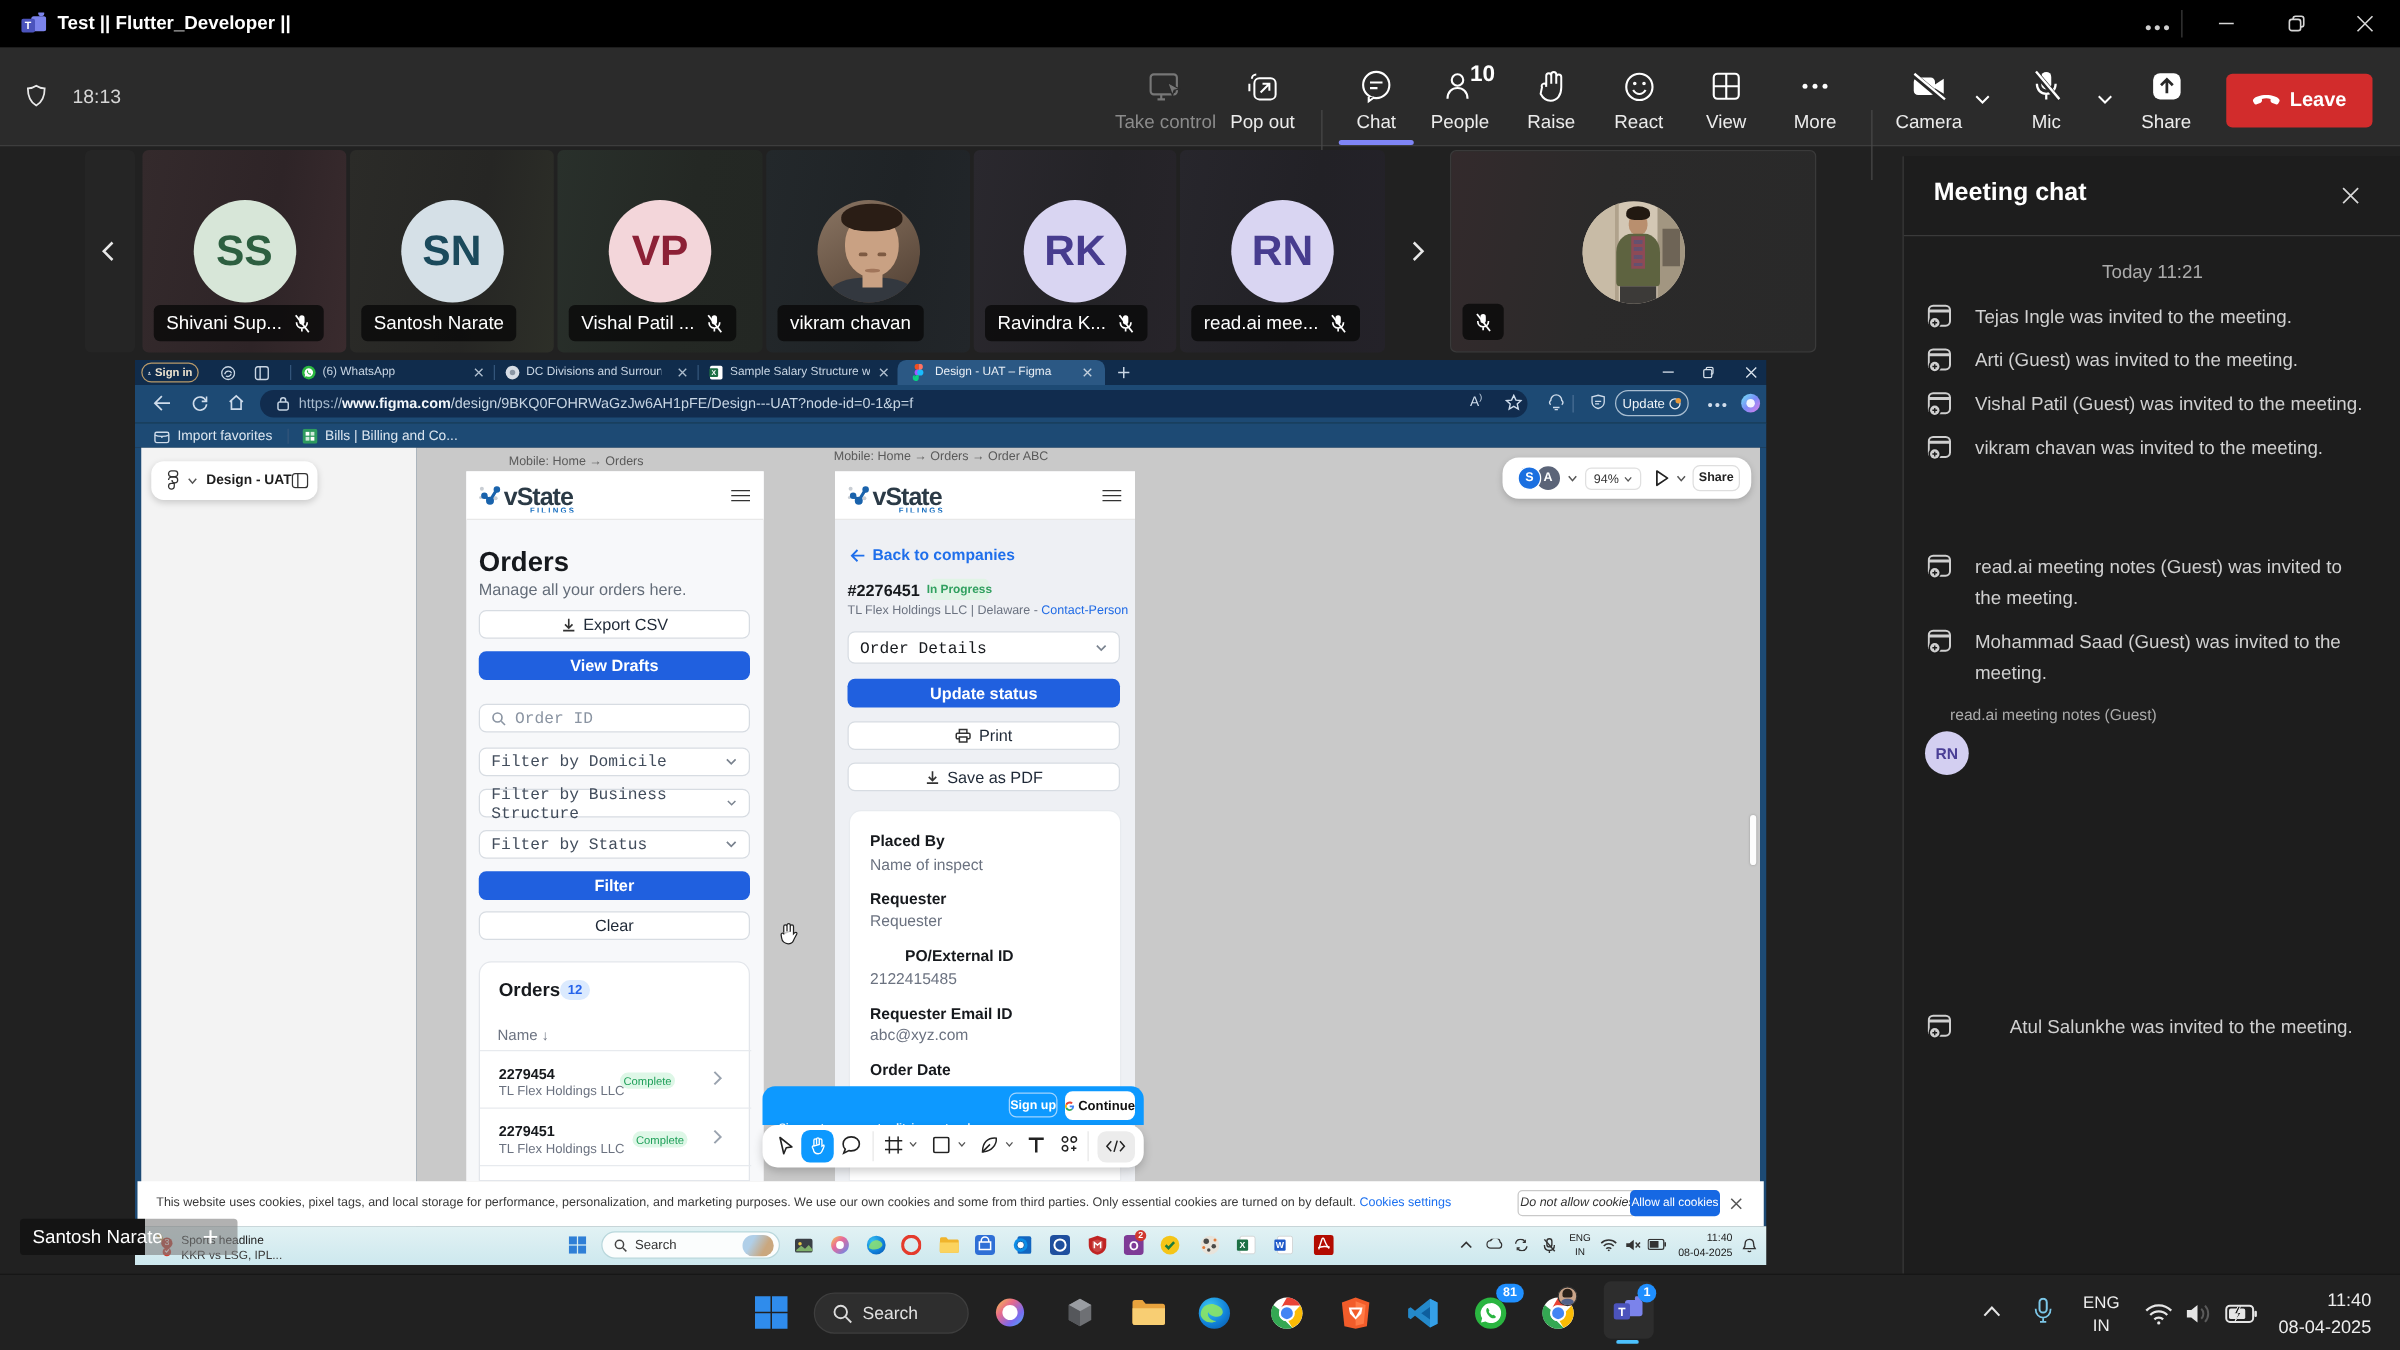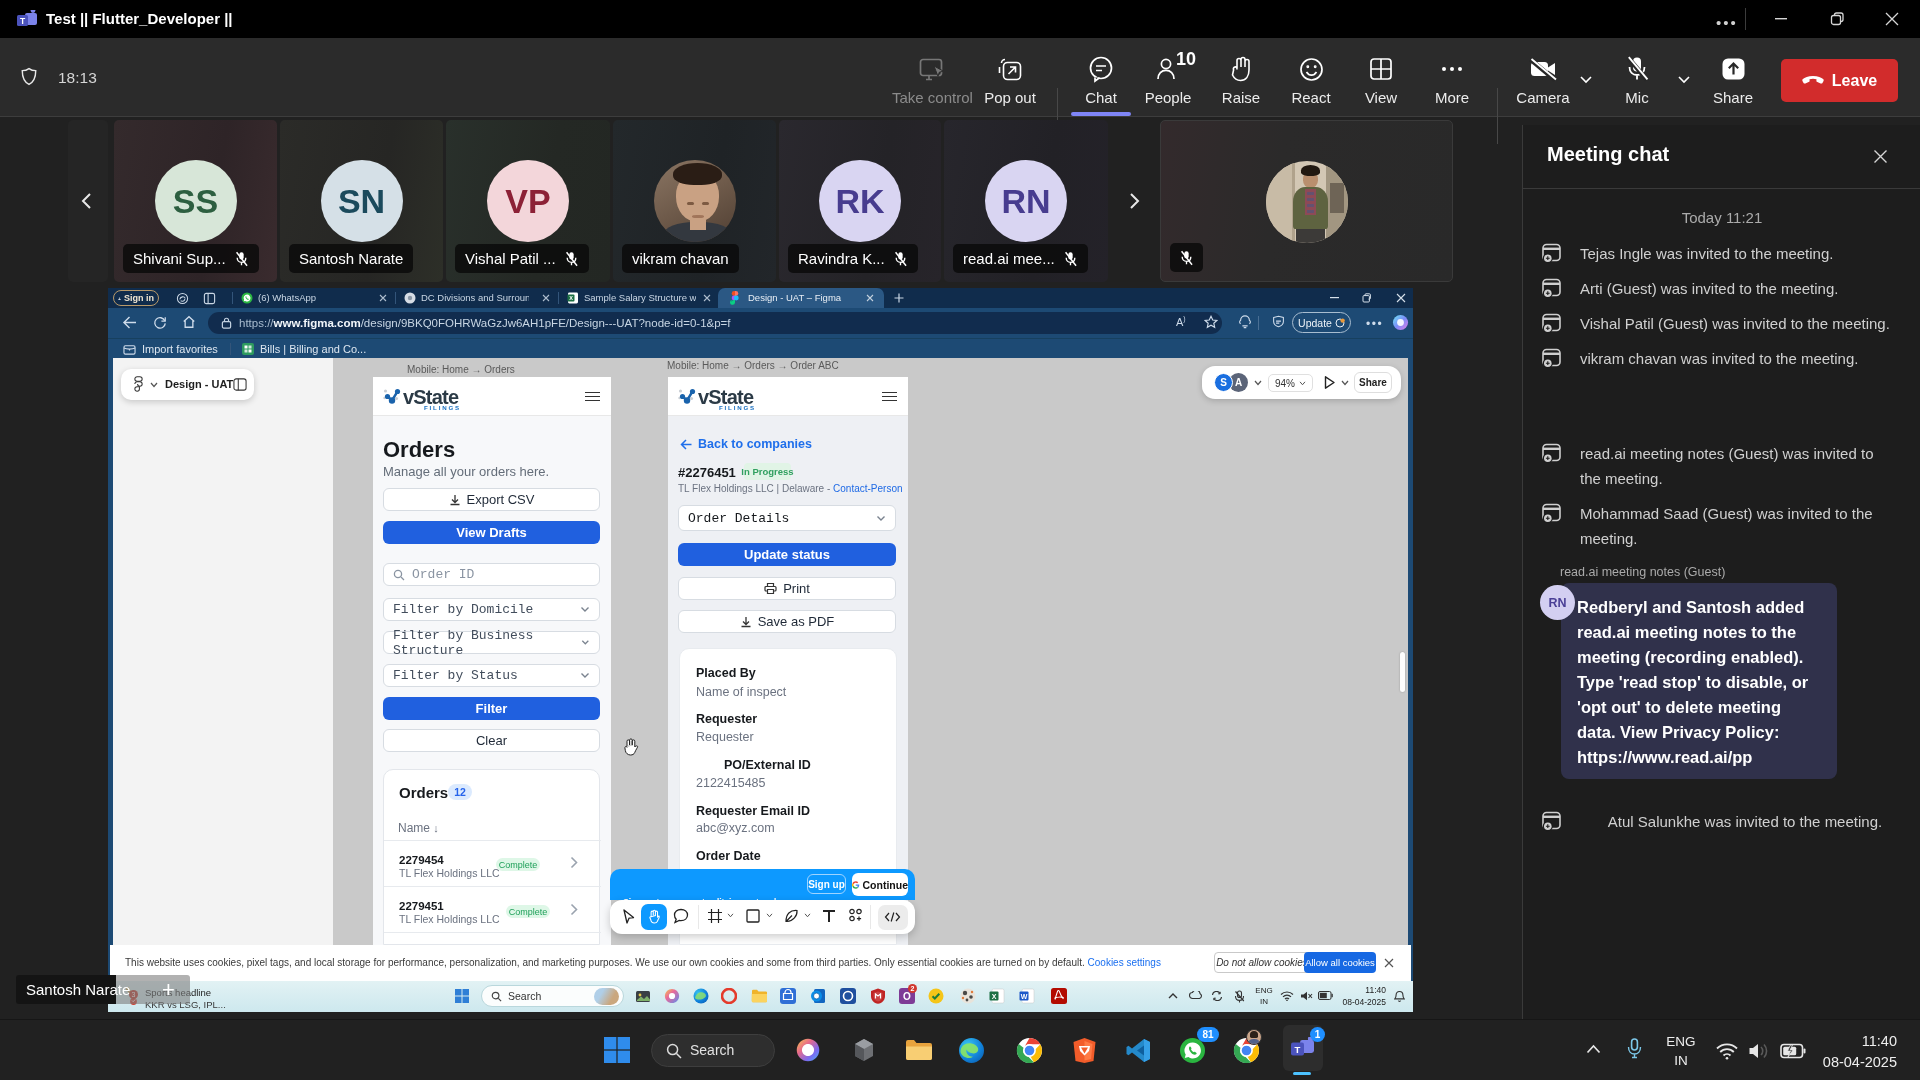--- a/index.html
+++ b/index.html
@@ -866,21 +866,20 @@
         </svg>read.ai meeting notes (Guest) was invited to the meeting.</div>
     <div class="chatrow" style="top:376px;"><svg class="cicn" width="21" height="21" viewBox="0 0 21 21">
           <rect x="1" y="1.5" width="17" height="16" rx="3.5" fill="none" stroke="#cfcfcf" stroke-width="1.6"></rect>
           <path d="M1 5.8 h17" stroke="#cfcfcf" stroke-width="2.4"></path>
           <circle cx="5.8" cy="15.2" r="5" fill="#1b1b1b"></circle>
           <circle cx="5.8" cy="15.2" r="3.8" fill="#cfcfcf"></circle>
           <path d="M5.8 13.3 v3.8 M3.9 15.2 h3.8" stroke="#1b1b1b" stroke-width="1.1"></path>
         </svg>Mohammad Saad (Guest) was invited to the meeting.</div>
     <div class="abs" style="left:37px;top:440px;font-size:12.5px;color:#ababab;">read.ai meeting notes (Guest)</div>
     <div class="abs" style="left:17px;top:460px;width:35px;height:35px;border-radius:50%;background:#d3cff1;color:#4a3f96;font-size:12.5px;font-weight:700;display:flex;align-items:center;justify-content:center;z-index:2;">RN</div>
-    <div class="abs" style="left:38px;top:458px;width:276px;height:196px;background:#30314b;border-radius:8px;padding:12px 16px;color:#fff;font-size:16.5px;font-weight:700;line-height:25px;">Redberyl and Santosh added read.ai meeting notes to the meeting (recording enabled). Type 'read stop' to disable, or 'opt out' to delete meeting data. View Privacy Policy: https://www.read.ai/pp</div>
     <div class="chatrow" style="top:684px;text-align:center;"><svg class="cicn" width="21" height="21" viewBox="0 0 21 21">
           <rect x="1" y="1.5" width="17" height="16" rx="3.5" fill="none" stroke="#cfcfcf" stroke-width="1.6"></rect>
           <path d="M1 5.8 h17" stroke="#cfcfcf" stroke-width="2.4"></path>
           <circle cx="5.8" cy="15.2" r="5" fill="#1b1b1b"></circle>
           <circle cx="5.8" cy="15.2" r="3.8" fill="#cfcfcf"></circle>
           <path d="M5.8 13.3 v3.8 M3.9 15.2 h3.8" stroke="#1b1b1b" stroke-width="1.1"></path>
         </svg>Atul Salunkhe was invited to the meeting.</div>
   </div>
   <div id="taskbar">
     <svg class="abs" style="left:603px;top:16px" width="28" height="28" viewBox="0 0 28 28">

